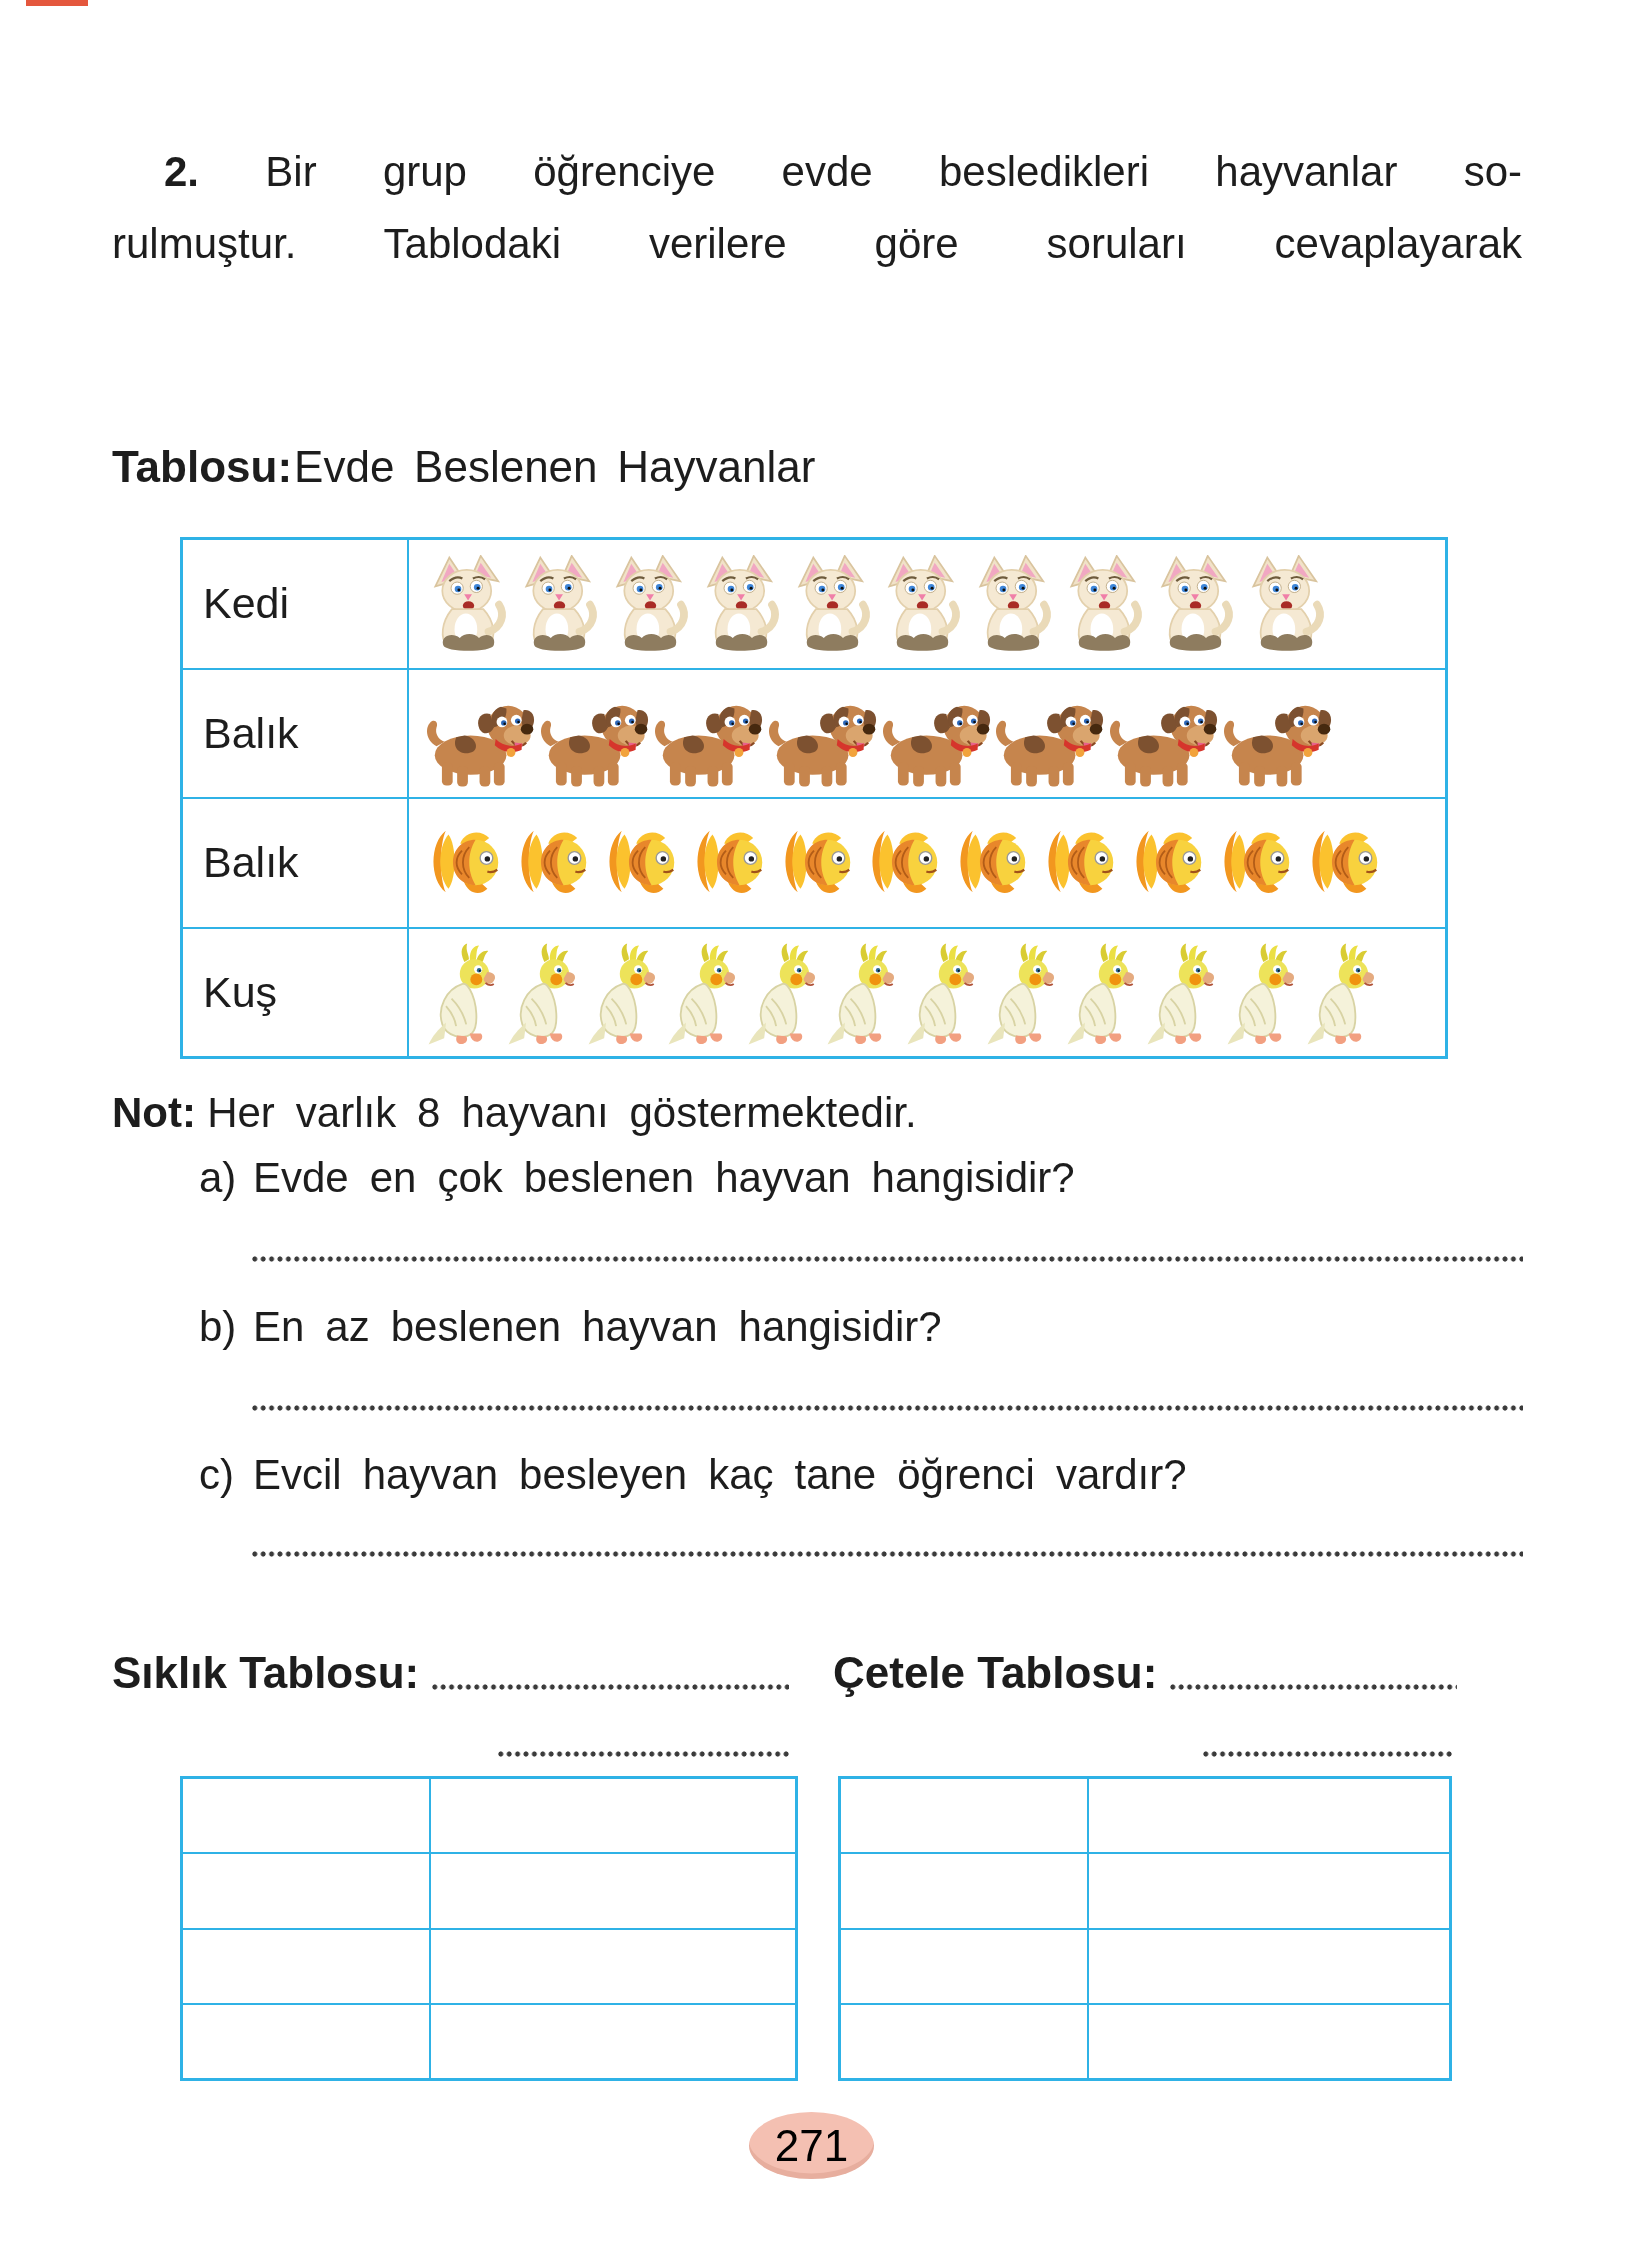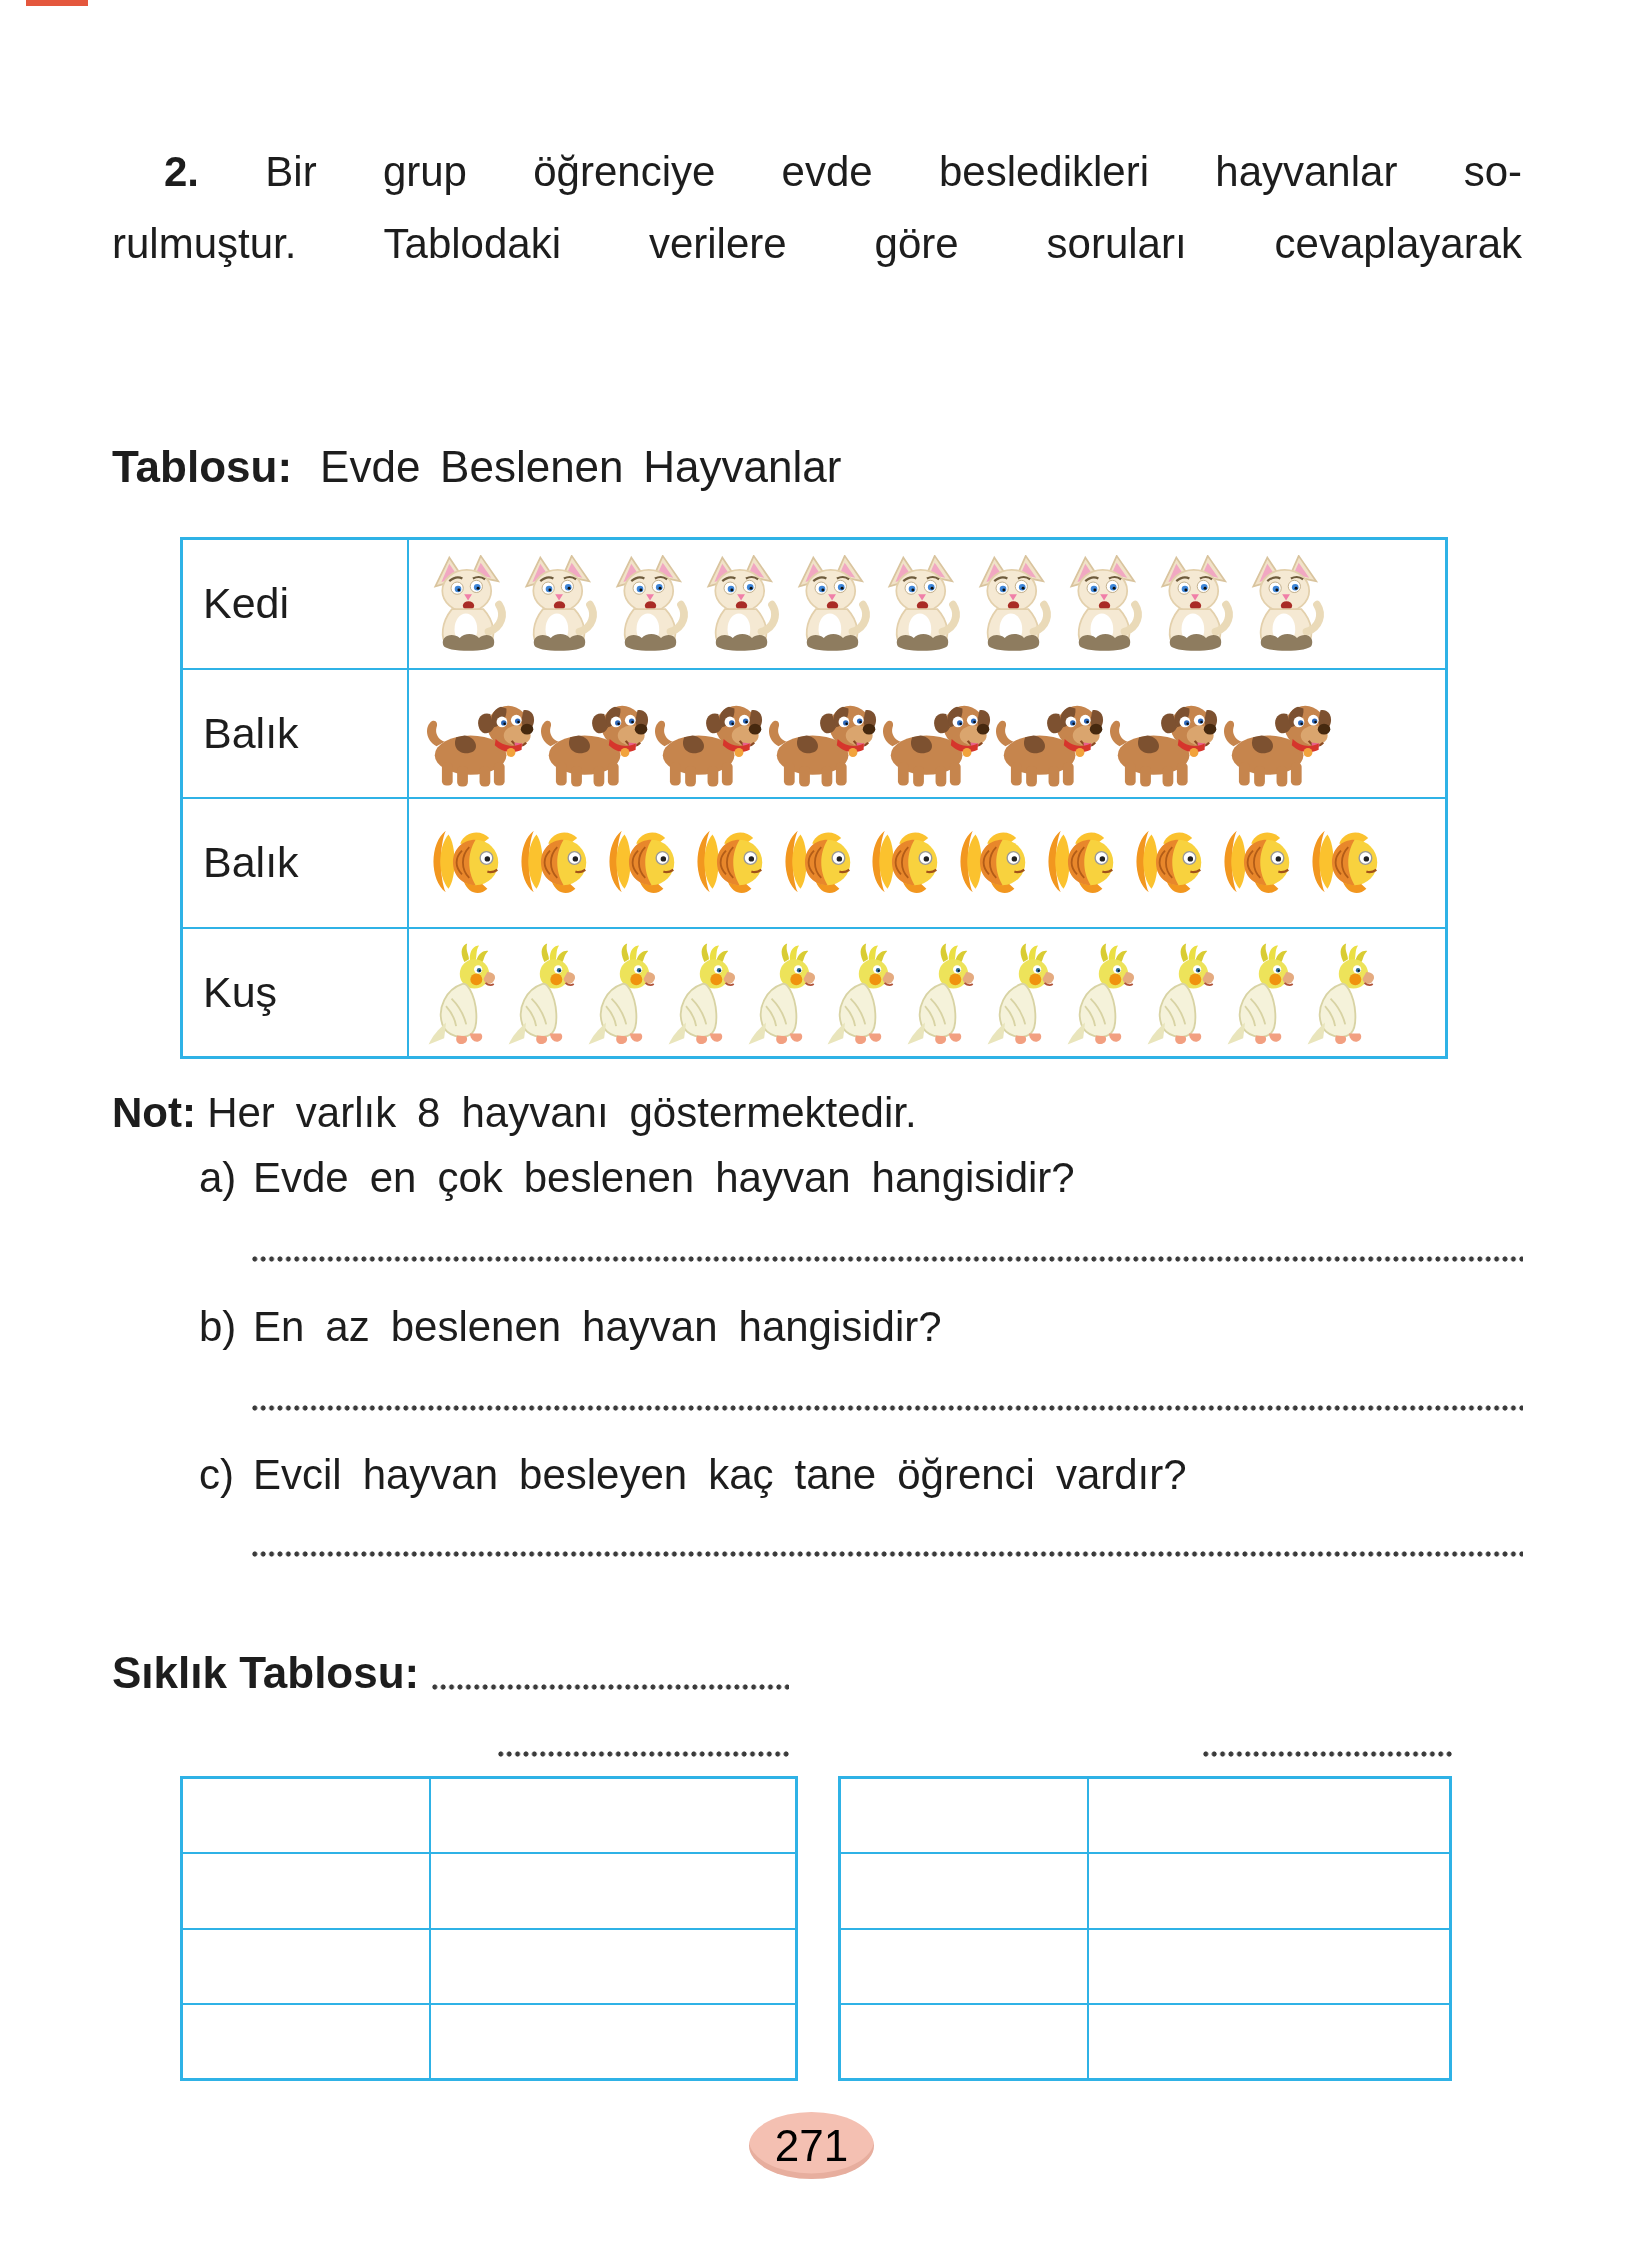--- a/index.html
+++ b/index.html
@@ -16,21 +16,21 @@
   .top-mark{position:absolute;left:26px;top:0;width:62px;height:5.6px;background:#E4573D;}
 
   
   .problem{position:absolute;left:112px;top:136px;width:1410px;font-size:42px;line-height:72px;}
   .pline{text-align:justify;text-align-last:justify;word-spacing:5.6px;}
   .pline-first{text-indent:52px;}
   .pline-last{text-align:left;text-align-last:left;word-spacing:9.3px;}
 
   
   .gheading{position:absolute;left:112px;top:442px;font-size:44px;word-spacing:7.5px;}
-  .gheading .gtitle{margin-left:28px;}
+  .gheading .gtitle{margin-left:2px;}
 
   
   .ptable{position:absolute;left:180px;top:537px;width:1268px;height:522px;
     border:3.7px solid var(--blue);box-sizing:border-box;display:flex;flex-direction:column;background:#fff;}
   .prow{flex:1;display:flex;border-bottom:2.8px solid var(--blue);min-height:0;}
   .prow:last-child{border-bottom:none;}
   .plabel{width:226px;flex:none;border-right:2.8px solid var(--blue);display:flex;align-items:center;
     padding-left:20px;font-size:43px;box-sizing:border-box;}
   .picons{flex:1;display:flex;align-items:flex-end;gap:1.9px;padding:5.6px 3.7px 9.3px 15px;overflow:hidden;}
   .row-fish-icon .picons{align-items:center;padding-bottom:5.6px;}
@@ -984,20 +984,24 @@
   <div class="dotted" id="dline-b"></div>
 
   <div class="question" id="q-c">
     <span class="qid">c)</span>
     <span>Evcil hayvan besleyen kaç tane öğrenci vardır?</span>
   </div>
   <div class="dotted" id="dline-c"></div>
 
   <div class="theading" id="th-left">
     <span>Sıklık Tablosu:</span>
+    <span class="tfill"></span>
+  </div>
+  <div class="theading" id="th-right">
+    <span>Çetele Tablosu:</span>
     <span class="tfill"></span>
   </div>
 
   <div class="dotted" id="sl-left"></div>
   <div class="dotted" id="sl-right"></div>
 
   <div class="etable" id="et-0">
       <div class="erow">
         <div class="ecell1"></div>
         <div class="ecell2"></div>

